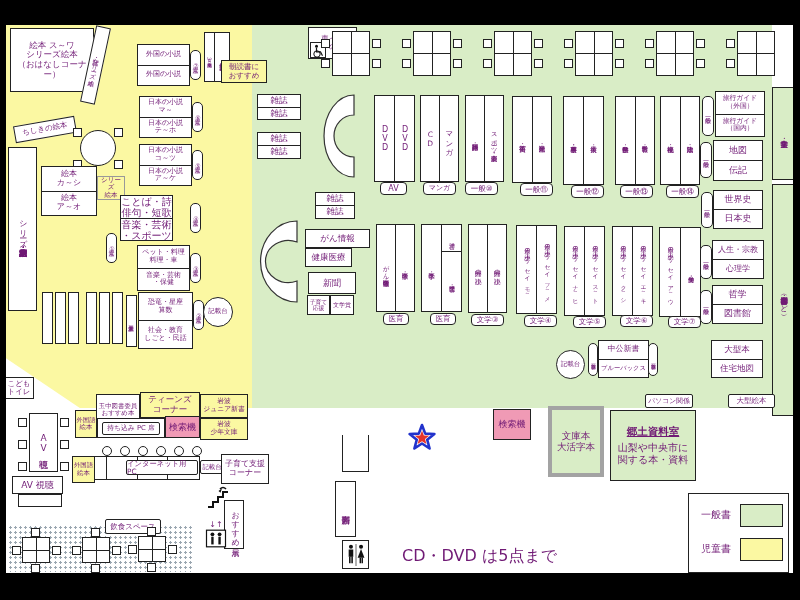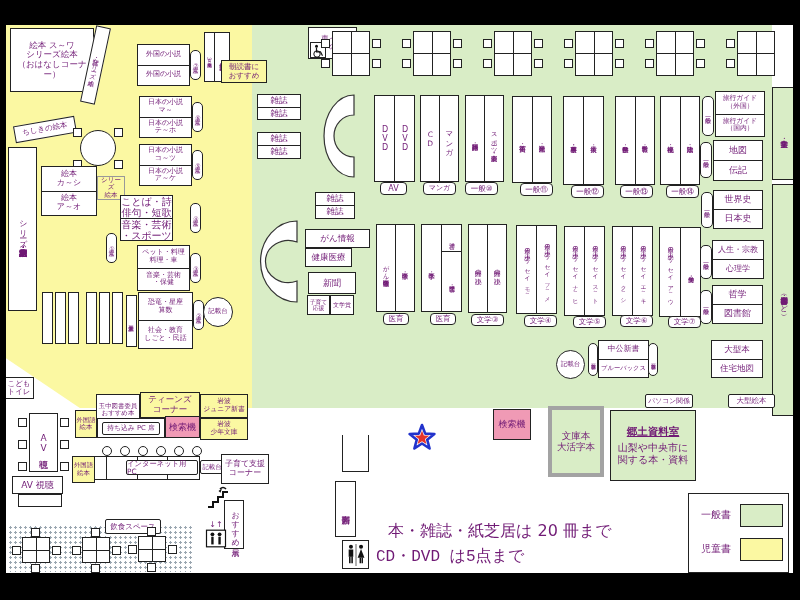--- a/index.html
+++ b/index.html
@@ -348,22 +348,21 @@
         <rect x="4.4" y="15" width="1.7" height="7" fill="#111"></rect>
         <rect x="6.9" y="15" width="1.7" height="7" fill="#111"></rect>
       <line x1="12" y1="1" x2="12" y2="25" stroke="#111" stroke-width="0.7"></line>
       <circle cx="17.5" cy="4" r="2.2" fill="#111"></circle>
         <path d="M17.5,6.5 L13.8,16 H21.2 Z" fill="#111"></path>
         <rect x="15.9" y="16" width="1.6" height="6" fill="#111"></rect>
         <rect x="18" y="16" width="1.6" height="6" fill="#111"></rect>
     </svg>
   </div>
 
-  <div class="abs" style="left:388px;top:521px;width:270px;height:22px;font-size:16px;">本・雑誌・紙芝居は 20 冊まで</div>
-  <div class="abs" style="left:376px;top:546px;width:240px;height:22px;font-size:16px;font-family:Liberation Mono, monospace;">CD・DVD は5点まで</div>
+  <div class="abs" style="left:402px;top:546px;width:240px;height:22px;font-size:16px;">CD・DVD は5点まで</div>
 
   <div class="abs box" style="left:688px;top:493px;width:101px;height:80px;">
     <div class="abs txt" style="left:8px;top:12px;width:38px;height:18px;font-size:10px;">一般書</div>
     <div class="abs grn" style="left:51px;top:10px;width:43px;height:23px;border:1px solid #222;"></div>
     <div class="abs txt" style="left:8px;top:46px;width:38px;height:18px;font-size:10px;">児童書</div>
     <div class="abs yel" style="left:51px;top:44px;width:43px;height:23px;border:1px solid #222;"></div>
   </div>
 
   <div class="abs box txt" style="left:4px;top:377px;width:30px;height:22px;font-size:7.5px;">こども
 トイレ</div>

